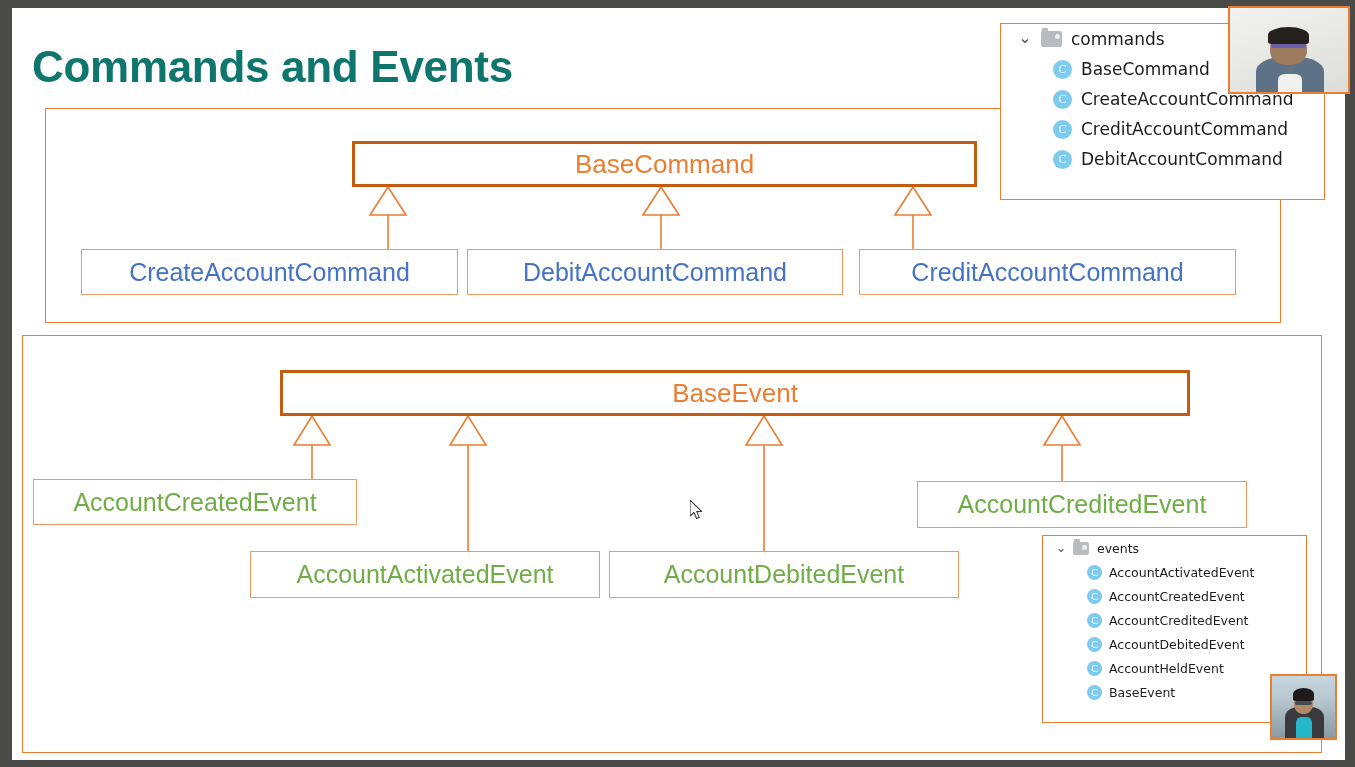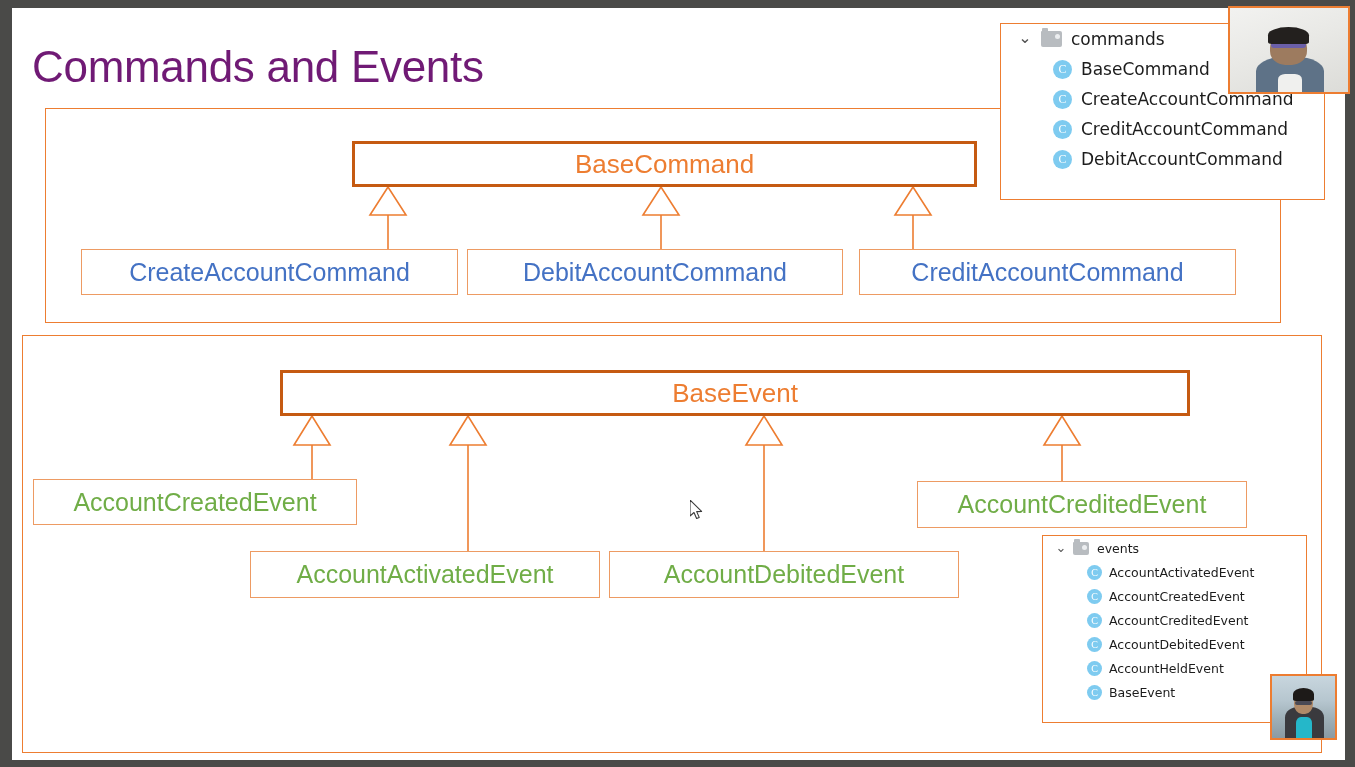--- a/index.html
+++ b/index.html
@@ -20,24 +20,24 @@
     position:absolute;
     left:12px;top:8px;
     width:1333px;height:752px;
     background:#ffffff;
   }
 
   
   #slide-title{
     position:absolute;left:20px;top:34px;
     font-size:44px;
-    color:#701a75;
+    color:#0f766e;
     letter-spacing:-0.3px;
     white-space:nowrap;
-    font-weight:400;
+    font-weight:700;
   }
 
   
   .group-box{
     position:absolute;
     border:1.5px solid #ED7D31;
     background:transparent;
     box-sizing:border-box;
   }
   #commands-group{ left:33px; top:100px; width:1236px; height:215px; }

